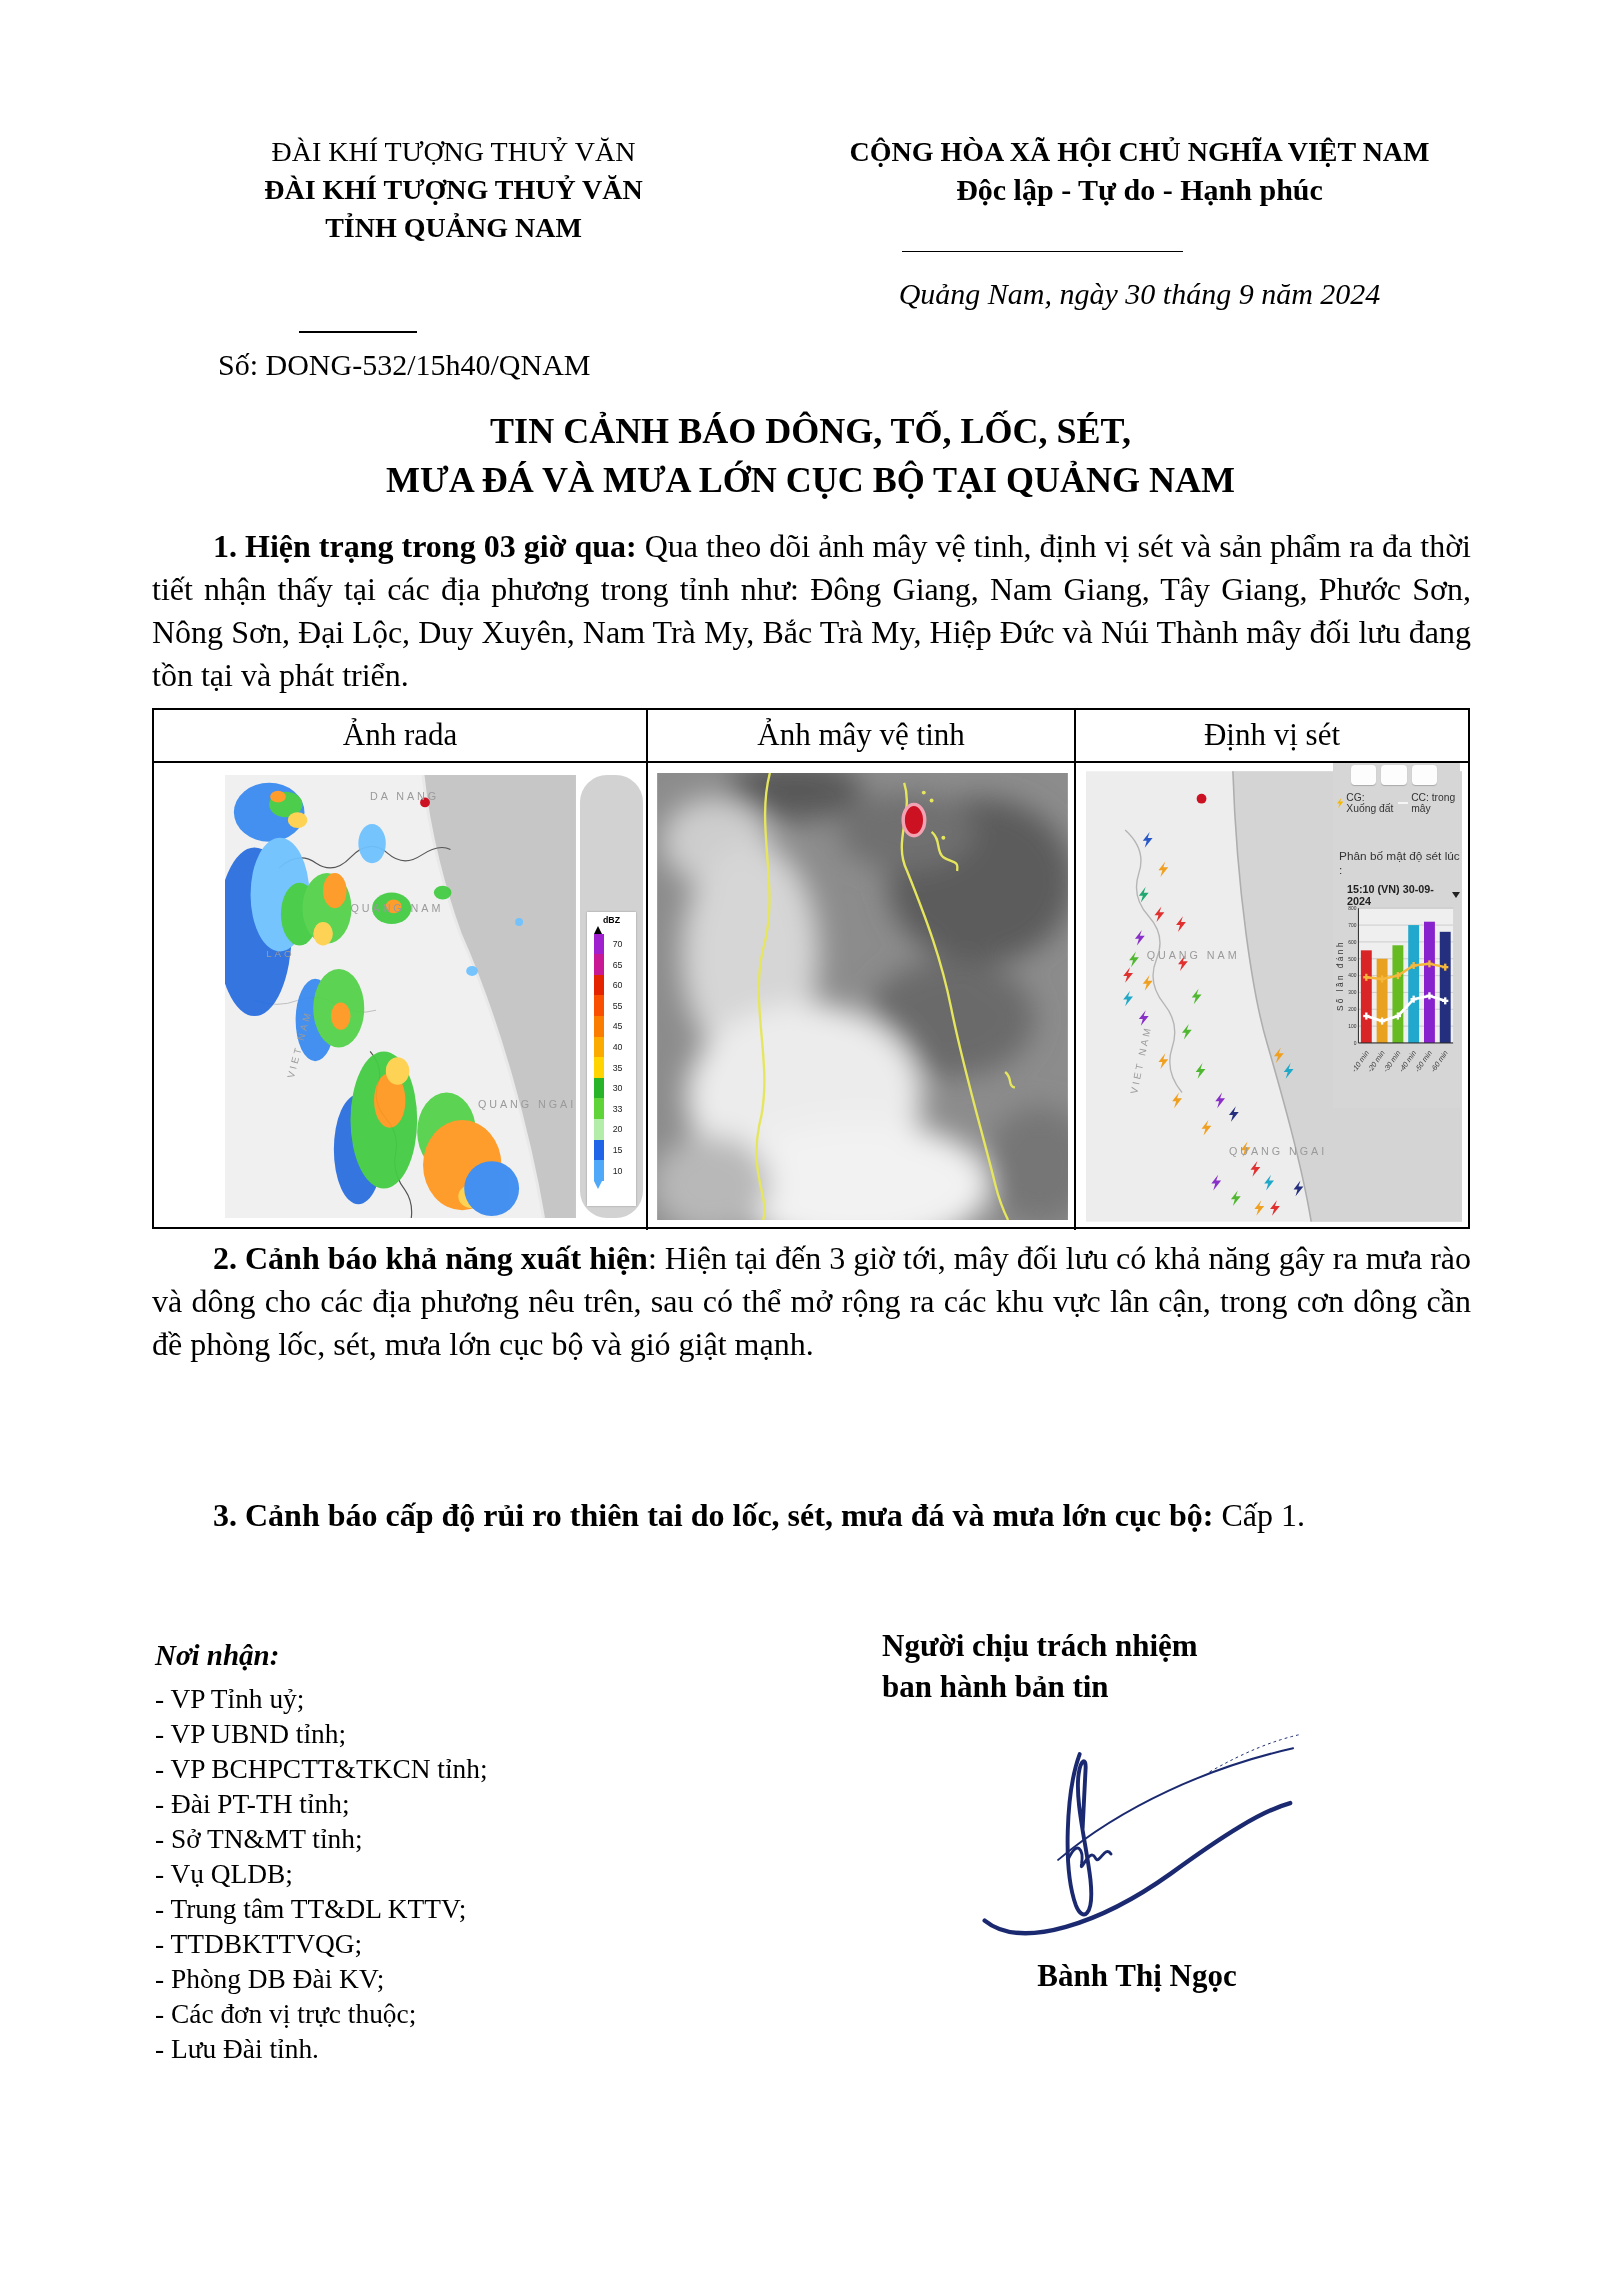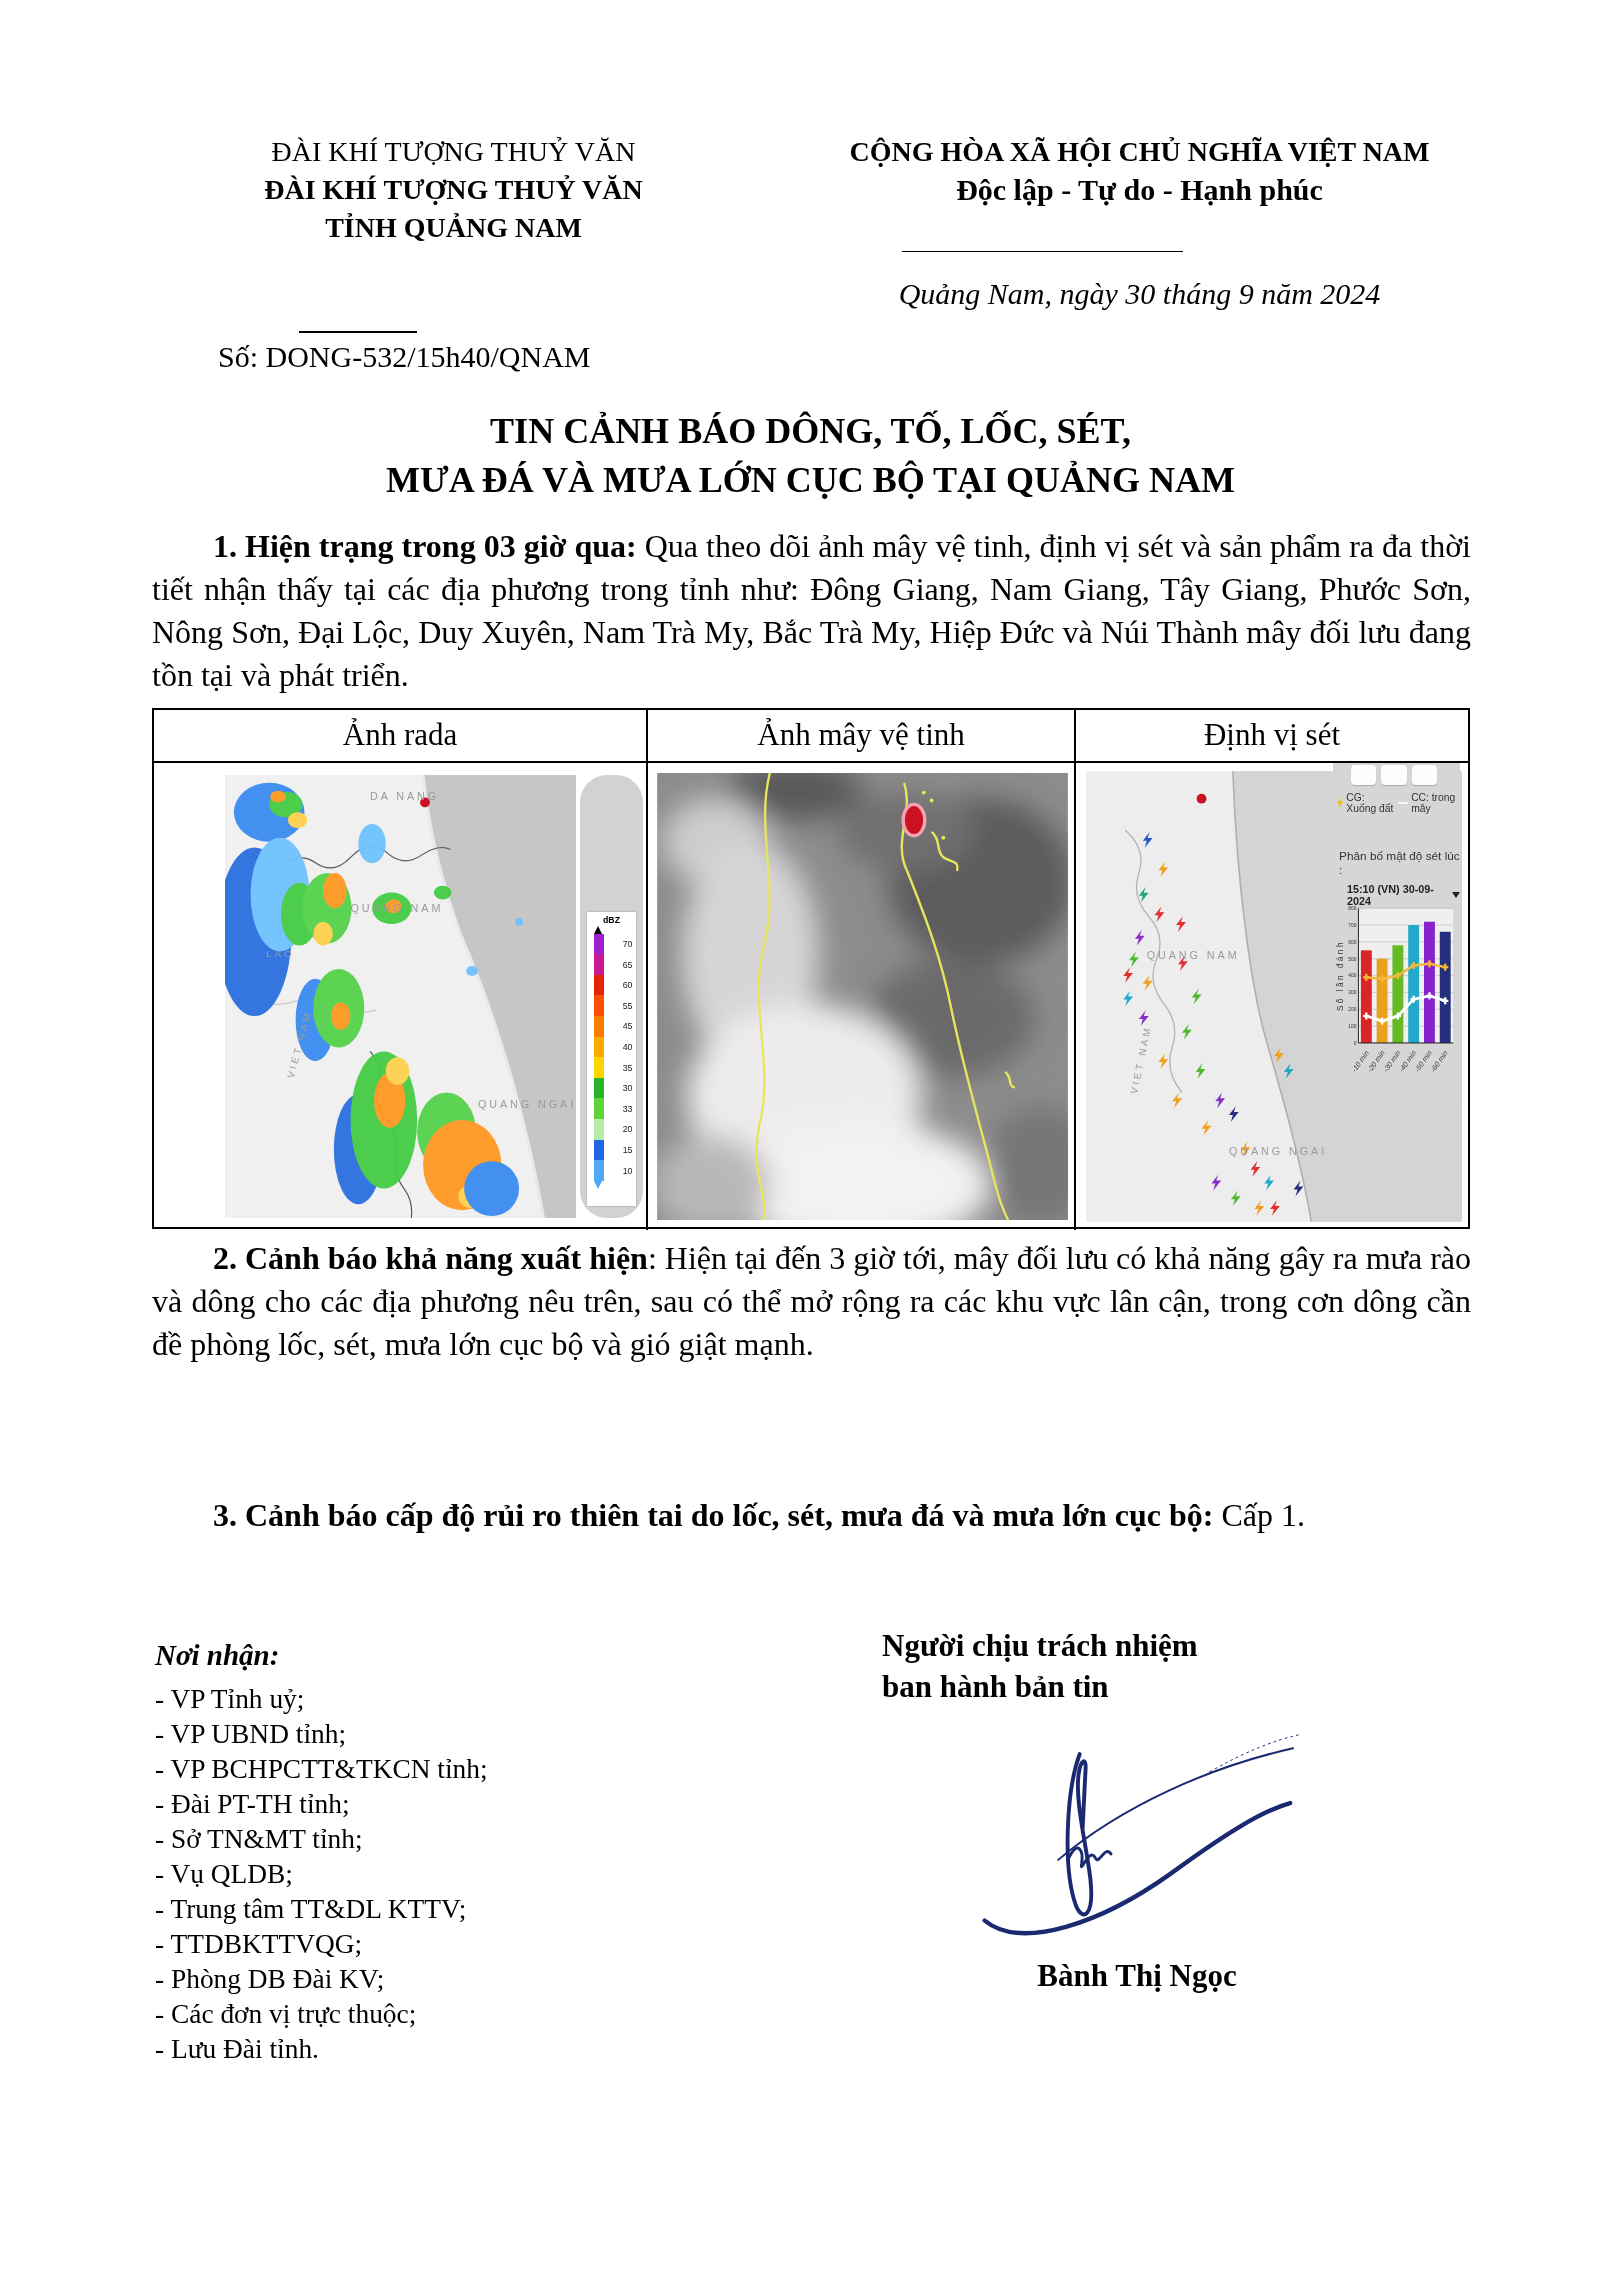--- a/index.html
+++ b/index.html
@@ -27,21 +27,21 @@
   .dbz-strip{position:absolute;right:2.9px;top:11.8px;width:63px;height:443px;background:#d2d2d2;border-radius:27px;}
   .dbz-box{position:absolute;left:6.9px;top:137px;width:49px;height:294px;background:#fff;
            box-shadow:0 0 2px #999;font-family:"Liberation Sans",sans-serif;}
   .dbz-title{font-size:8.8px;font-weight:bold;text-align:center;margin-top:2.9px;}
   .dbz-arrow-up{width:0;height:0;border-left:4.9px solid transparent;border-right:4.9px solid transparent;
                 border-bottom:8.8px solid #000;margin:1px 0 0 6.9px;}
   .dbz-arrow-dn{width:0;height:0;border-left:4.9px solid transparent;border-right:4.9px solid transparent;
                 border-top:8.8px solid #4fa8f8;margin:0 0 0 6.9px;}
   .dbz-row{display:flex;align-items:center;height:20.6px;}
   .dbz-sw{width:9.8px;height:20.6px;margin-left:6.9px;}
-  .dbz-val{font-size:8.8px;margin-left:19px;color:#222;}
+  .dbz-val{font-size:8.8px;margin-left:9px;color:#222;}
   
   .lpanel{position:absolute;right:7.8px;top:0;width:127px;height:345px;background:#d6d6d6;
           font-family:"Liberation Sans","DejaVu Sans",sans-serif;}
   .lbtns{position:absolute;left:17.6px;top:2px;display:flex;gap:4.9px;}
   .lbtn{width:25.5px;height:19.6px;background:#fdfdfd;border-radius:3.9px;box-shadow:0 1px 1px #aaa;}
   .lleg{position:absolute;left:3.9px;top:29px;width:122px;font-size:10.3px;color:#333;
         display:flex;align-items:center;gap:2.9px;}
   .cc-dash{display:inline-block;width:13.7px;height:2.9px;background:#f5f5f5;}
   .ldist{position:absolute;left:5.9px;top:86px;font-size:11.8px;color:#333;}
   .ltime{position:absolute;left:13.7px;top:120px;font-size:10.8px;font-weight:bold;color:#222;
@@ -67,21 +67,21 @@
   </div>
   <div class="abs rule" style="left:299px;top:331px;width:118px;"></div>
 
   <div class="abs hdr ctr b" style="left:806px;top:133px;width:667px;">
     <div>CỘNG HÒA XÃ HỘI CHỦ NGHĨA VIỆT NAM</div>
     <div style="font-size:30px;">Độc lập - Tự do - Hạnh phúc</div>
   </div>
   <div class="abs" style="left:902px;top:251px;width:281px;border-top:1.6px solid #000;"></div>
   <div class="abs i ctr" style="left:806px;top:267px;width:667px;font-size:30px;margin-top:10px;">Quảng Nam, ngày 30 tháng 9 năm 2024</div>
 
-  <div class="abs docnum" style="left:218px;top:340px;text-align:right;">Số: DONG-532/15h40/QNAM</div>
+  <div class="abs docnum" style="left:218px;top:348px;text-align:right;">Số: DONG-532/15h40/QNAM</div>
 
   <div class="abs title" style="top:410px;">TIN CẢNH BÁO DÔNG, TỐ, LỐC, SÉT,</div>
   <div class="abs title" style="top:459px;">MƯA ĐÁ VÀ MƯA LỚN CỤC BỘ TẠI QUẢNG NAM</div>
 
   <p class="abs para" style="left:152px;top:525px;"><span class="b">1. Hiện trạng trong 03 giờ qua:</span><span> Qua theo dõi ảnh mây vệ tinh, định vị sét và sản phẩm ra đa thời tiết nhận thấy tại các địa phương trong tỉnh như: Đông Giang, Nam Giang, Tây Giang, Phước Sơn, Nông Sơn, Đại Lộc, Duy Xuyên, Nam Trà My, Bắc Trà My, Hiệp Đức và Núi Thành mây đối lưu đang tồn tại và phát triển.</span></p>
 
   <div class="abs mtable">
     <div class="mhead">
       <div>Ảnh rada</div>
       <div>Ảnh mây vệ tinh</div>

